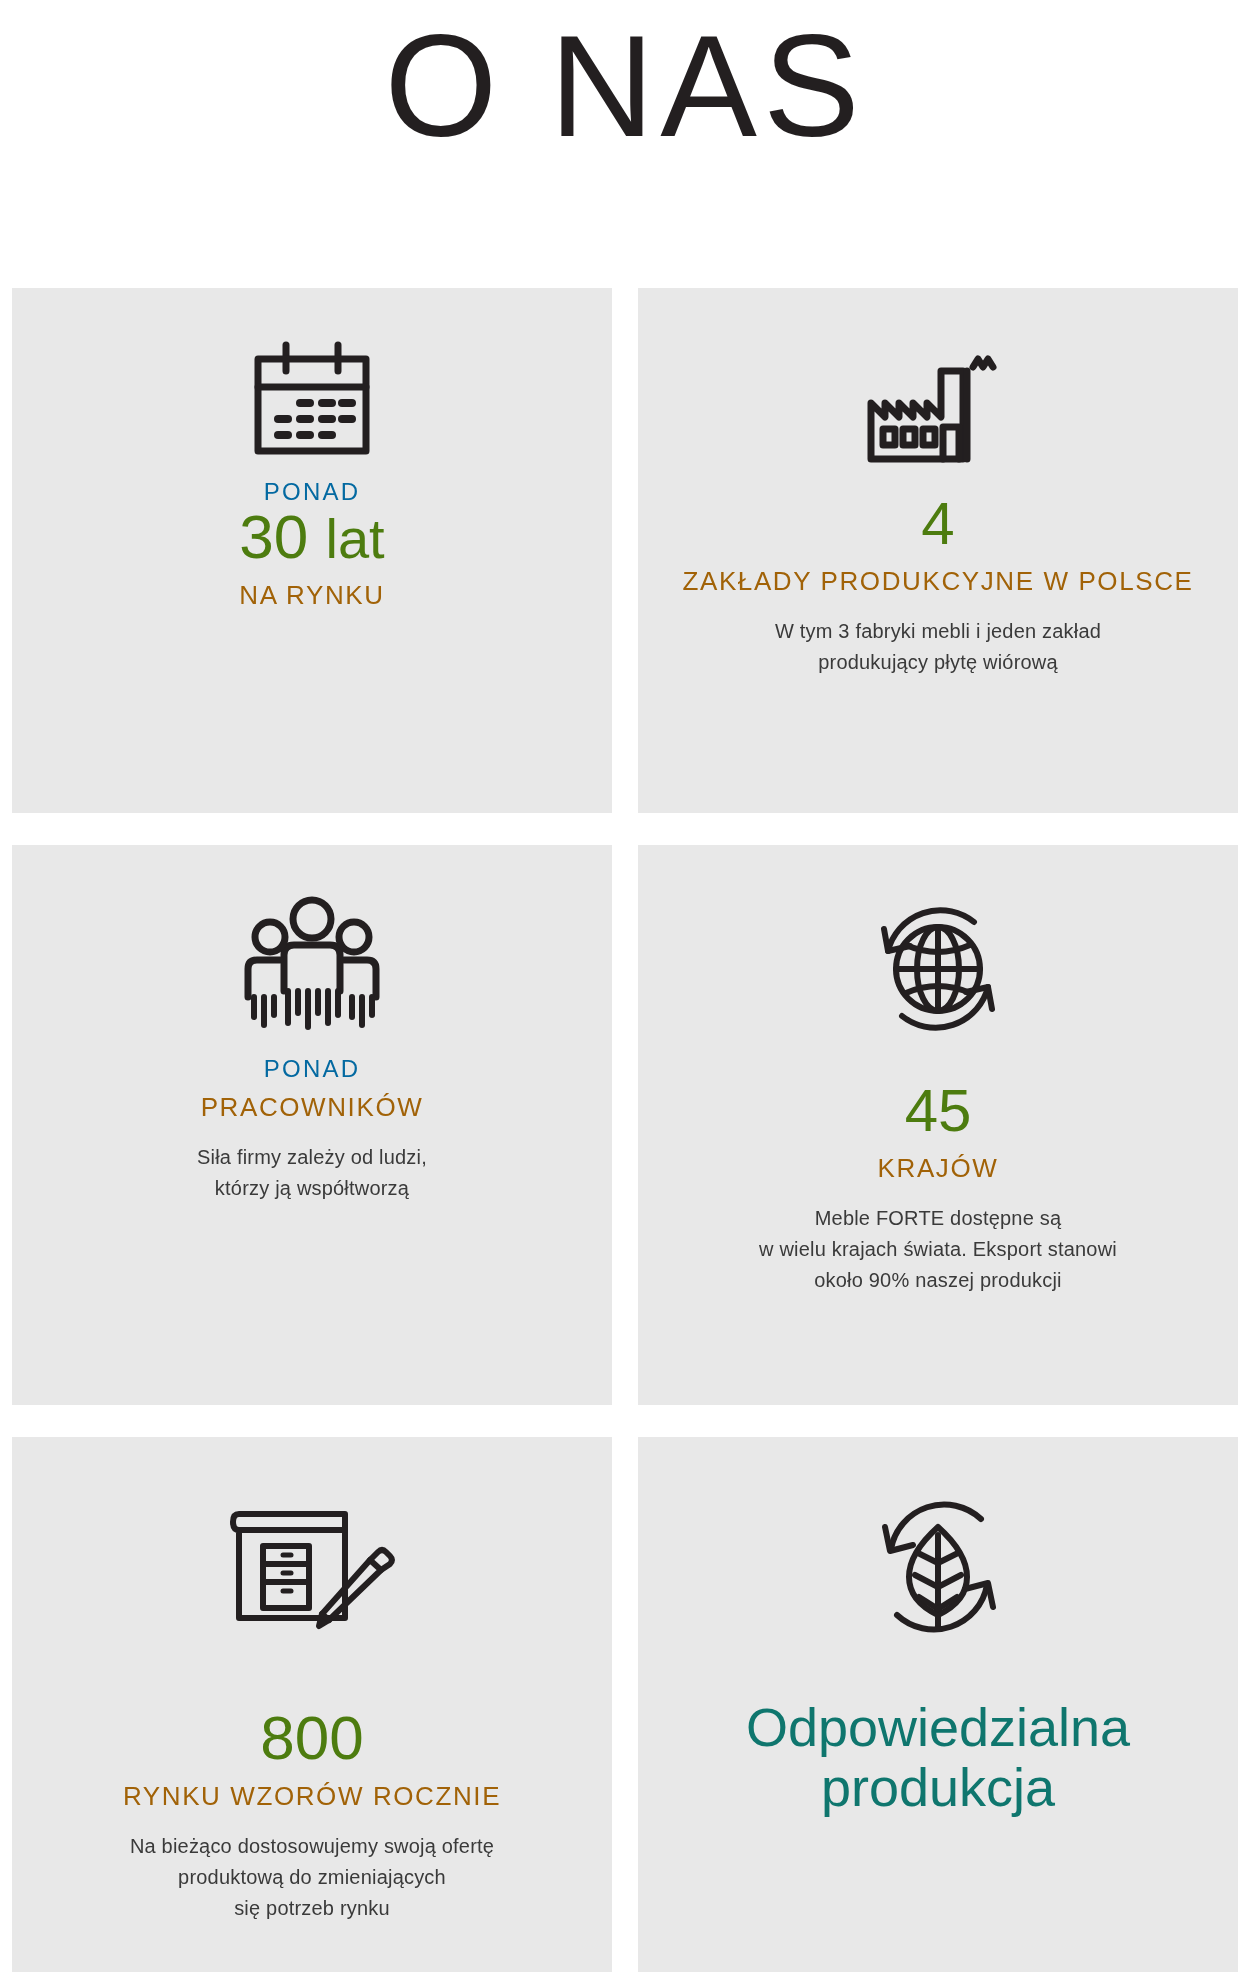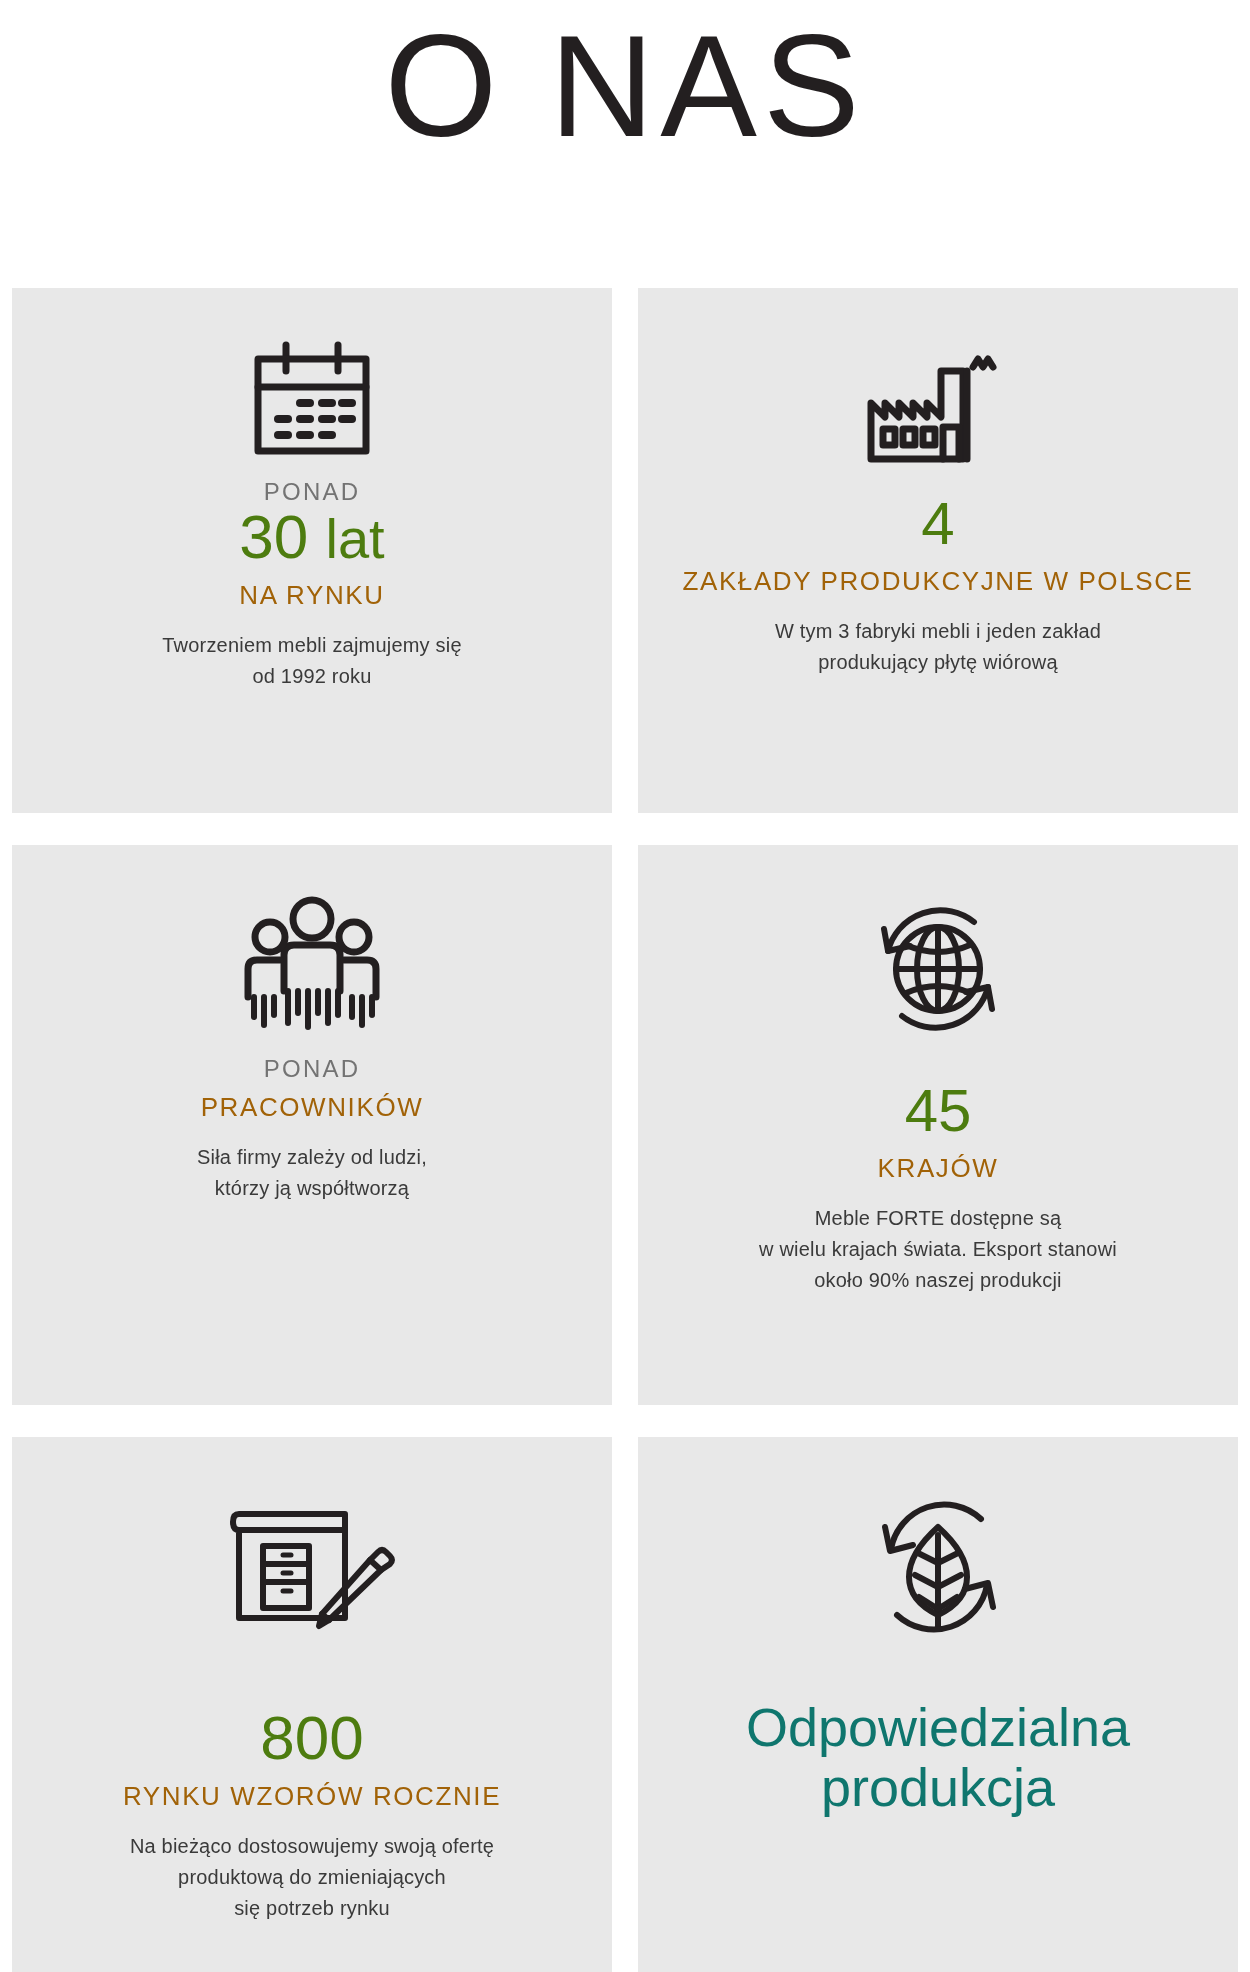--- a/index.html
+++ b/index.html
@@ -70,21 +70,21 @@
     align-items: center;
     justify-content: center;
     margin-bottom: 4px;
   }
 
   .card-icon svg {
     display: block;
   }
 
   .eyebrow {
-    color: #737373;
+    color: #0369a1;
     font-size: 24px;
     letter-spacing: 2.2px;
     font-weight: 400;
     margin-top: 2px;
     margin-bottom: 2px;
   }
 
   .big-number {
     color: #4d7c0f;
     font-size: 62px;
@@ -179,21 +179,20 @@
             <line x1="76" y1="104" x2="86" y2="104"></line>
           </g>
         </svg>
       </div>
       <div class="eyebrow">PONAD</div>
       <div class="big-number">
         <span>30</span>
         <span class="unit">lat</span>
       </div>
       <div class="headline">NA RYNKU</div>
-      <div class="description">Tworzeniem mebli zajmujemy się<br>od 1992 roku</div>
     </div>
 
     <div class="card card-plants">
       <div class="card-icon">
         <svg width="150" height="146" viewBox="0 0 150 146" fill="none" stroke="#231f20" stroke-width="7" stroke-linecap="round" stroke-linejoin="round">
           <polyline points="110,38 115,30 120,38 125,30 130,38"></polyline>
           <polyline points="8,130 8,74 22,88 22,74 36,88 36,74 50,88 50,74 64,88 64,74 78,88 78,42 100,42 100,130 8,130"></polyline>
           <rect x="20" y="100" width="12" height="16"></rect>
           <rect x="40" y="100" width="12" height="16"></rect>
           <rect x="60" y="100" width="12" height="16"></rect>

